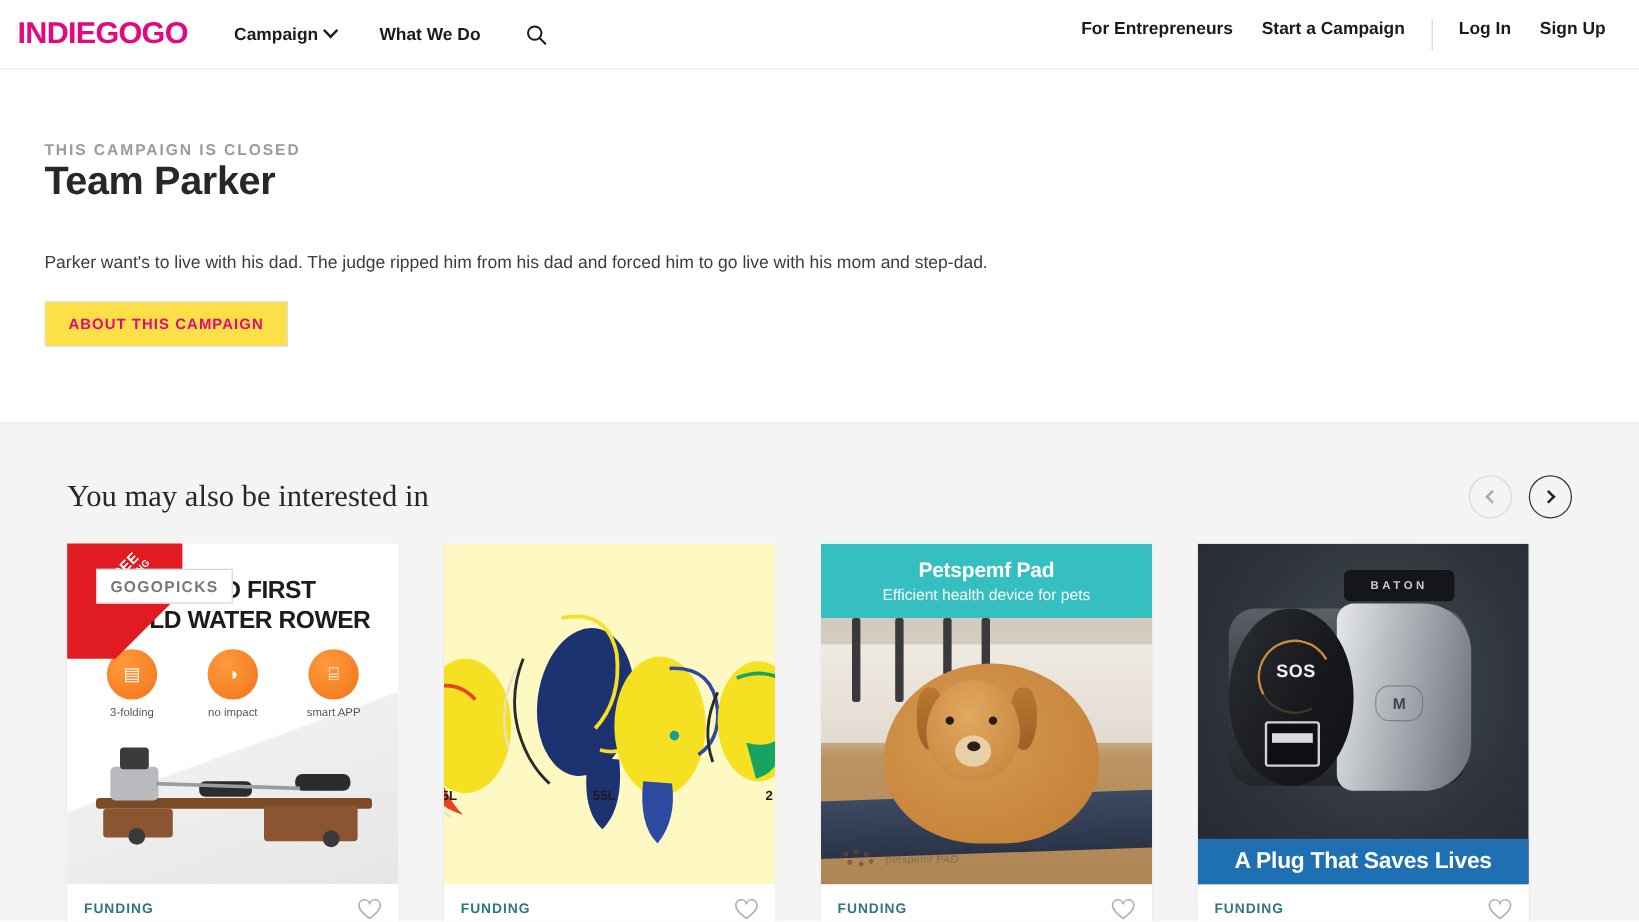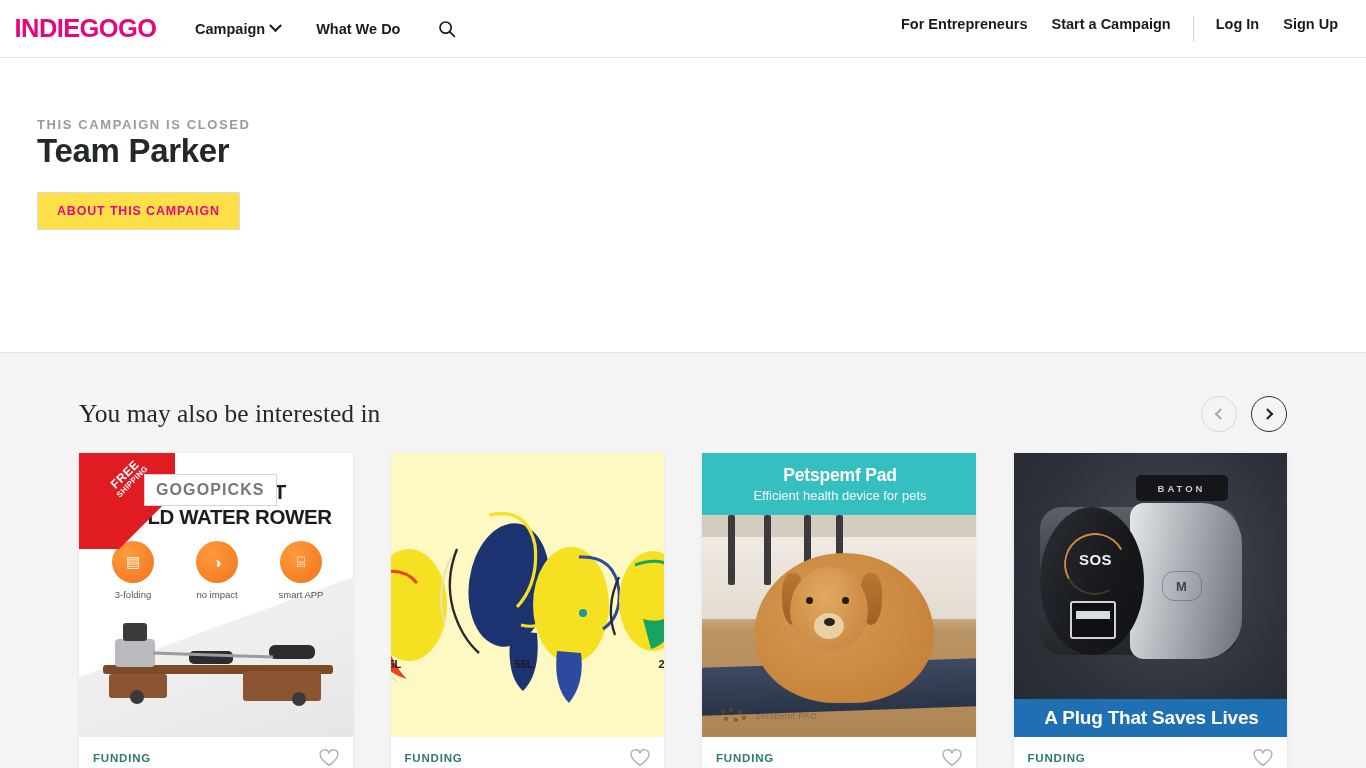--- a/index.html
+++ b/index.html
@@ -107,21 +107,21 @@
     letter-spacing: 0.9px;
     padding: 11px 19px;
     cursor: pointer;
     border-radius: 1px;
   }
 
   
   .recs {
     background: #f4f4f4;
     height: 415px;
-    padding: 0 79px;
+    padding: 0 56px;
     position: relative;
   }
   .recs-head {
     display: flex;
     align-items: center;
     justify-content: space-between;
     padding-top: 43px;
   }
   .recs-title {
     font-family: "Liberation Serif", serif;
@@ -250,27 +250,26 @@
     text-align: center;
     line-height: 1.05;
   }
   .ribbon-text .small { font-size: 8px; display:block; letter-spacing:0.3px;}
   .gogopicks {
     position: absolute;
     top: 21px; left: 24px;
     background: #ffffff;
     border: 1px solid #d5d5d5;
     color: #777;
-    font-size: 16px;
+    font-size: 13px;
     font-weight: 600;
     letter-spacing: 1.1px;
     padding: 6px 11px;
     z-index: 6;
     cursor: pointer;
-    margin-left: 41px;
   }
 
   
   .packs-bg { width:100%; height:100%; background:#fef9c3; position:relative; }
   .pack-lbl { position:absolute; font-size:11px; font-weight:700; color:#1c1c1c; }
 
   
   .pet-banner {
     height: 62px;
     background: #35bfc0;
@@ -451,20 +450,21 @@
     </div>
     <div class="nav-item">
       <a href="#">Sign Up</a>
     </div>
   </div>
 </div>
 
 <div class="hero">
   <div class="closed-label">THIS CAMPAIGN IS CLOSED</div>
   <h1 class="campaign-title">Team Parker</h1>
+  <div class="campaign-tagline">Parker want's to live with his dad. The judge ripped him from his dad and forced him to go live with his mom and step-dad.</div>
   <div class="about-btn">ABOUT THIS CAMPAIGN</div>
 </div>
 
 <div class="recs">
   <div class="recs-head">
     <div class="recs-title">You may also be interested in</div>
     <div class="carousel-nav">
       <div class="carousel-arrow prev">
         <span class="arw"></span>
       </div>

